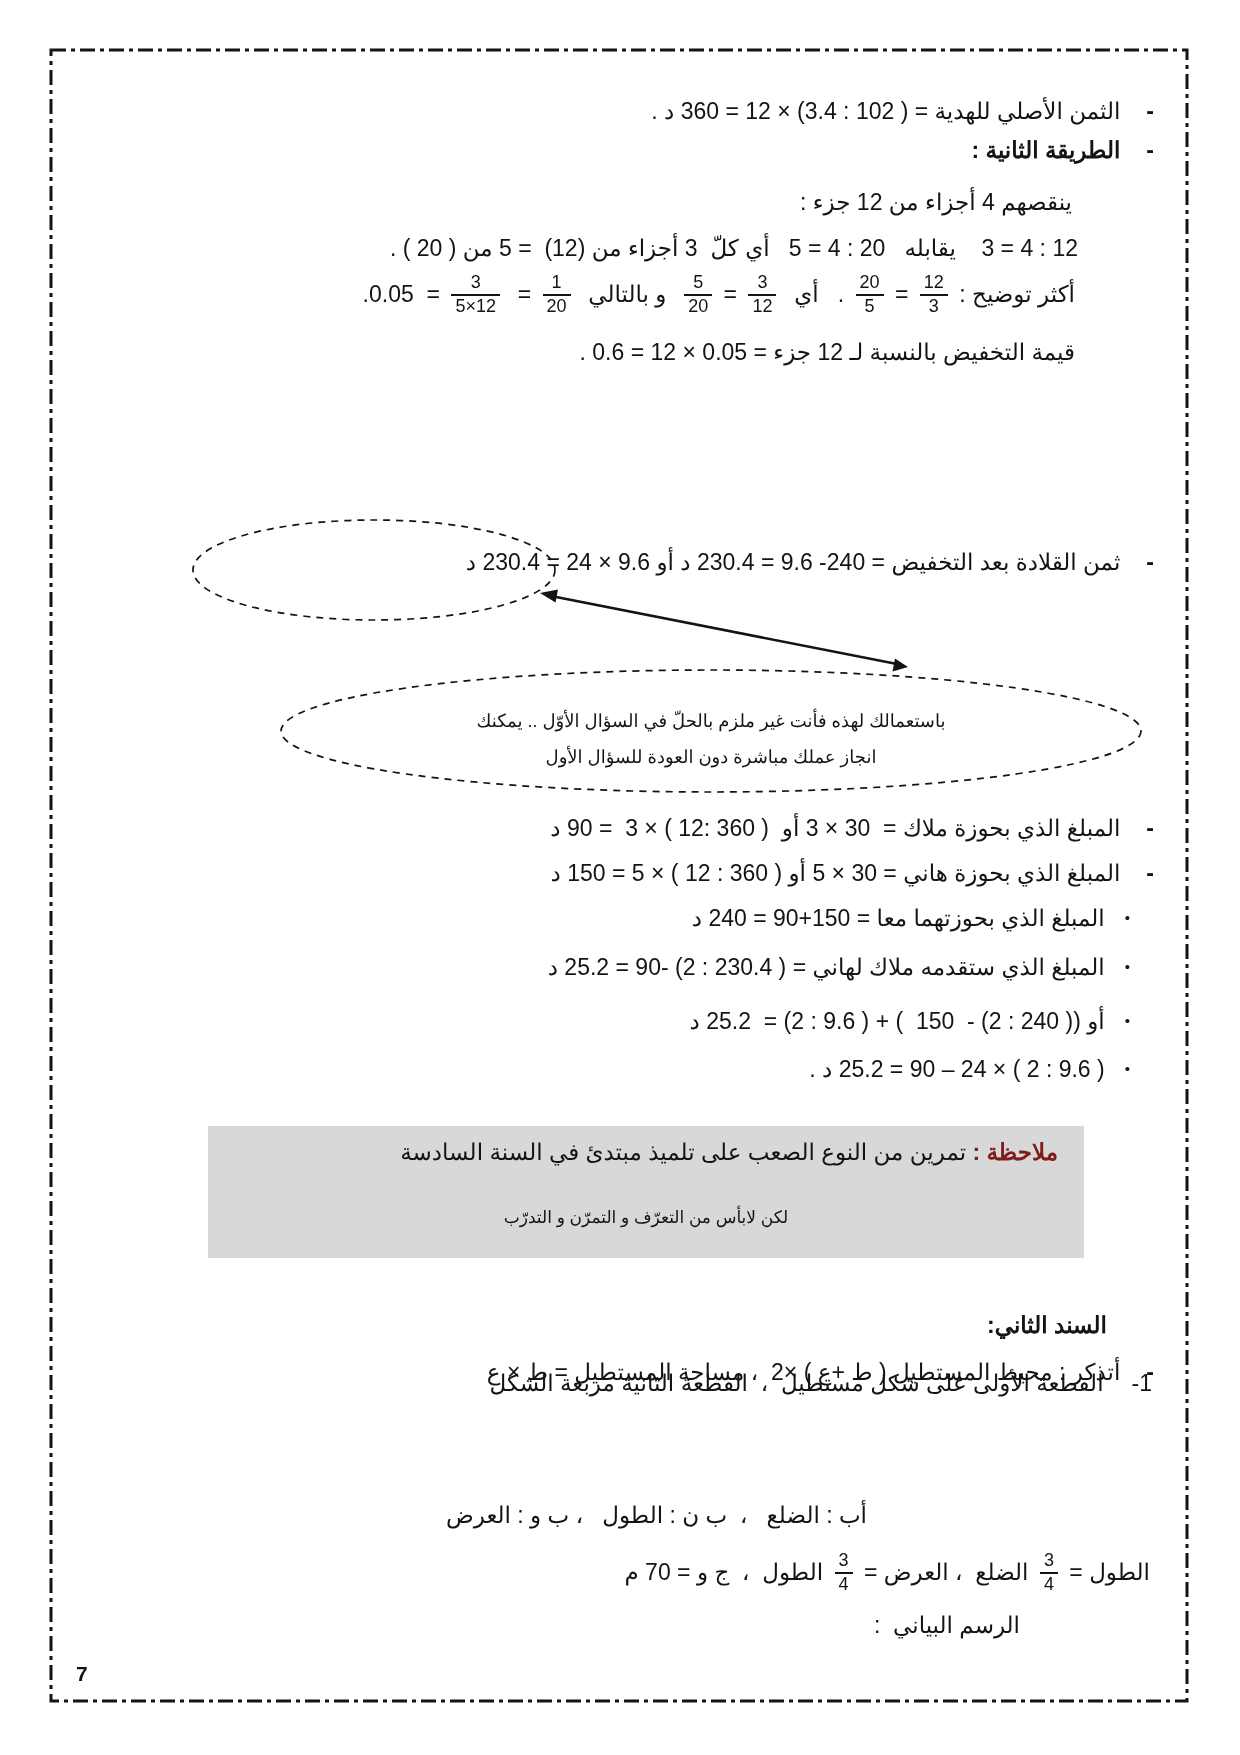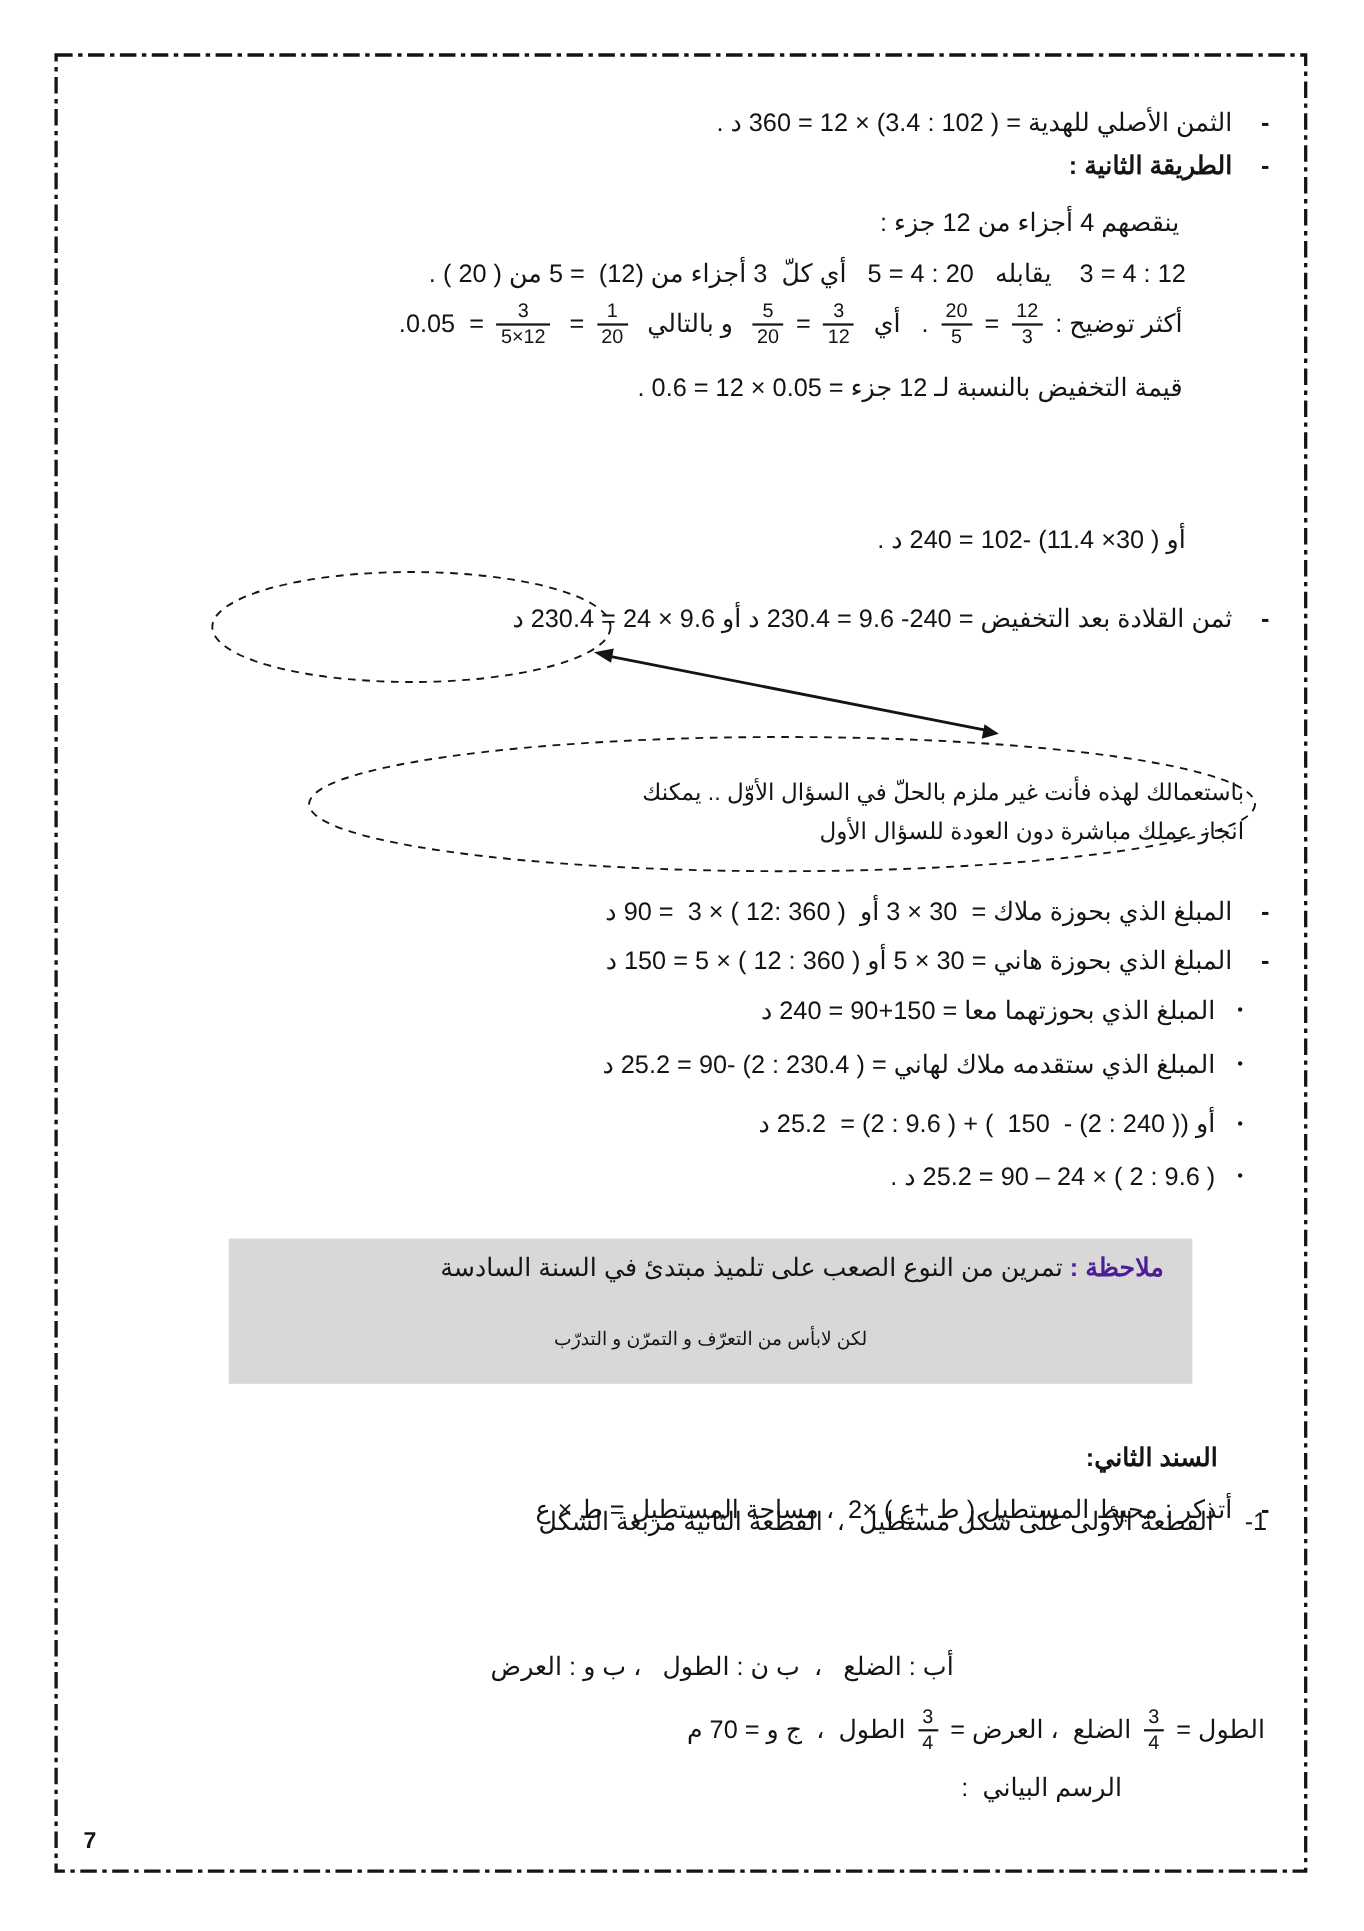--- a/index.html
+++ b/index.html
@@ -14,22 +14,22 @@
   .rich{position:absolute;direction:rtl;display:flex;align-items:center;font-size:23px;}
   .rich .seg{white-space:pre;}
   .frac{display:inline-block;direction:ltr;text-align:center;font-size:18px;line-height:1.2;margin:0 5px;}
   .frac .num{display:block;border-bottom:2px solid #141414;padding:0 4px;}
   .frac .den{display:block;padding:0 4px;}
   .notebox{position:absolute;left:208px;top:1126px;width:876px;height:132px;background:#d8d8d8;}
   .notebox .l1{position:absolute;top:10px;right:26px;direction:rtl;white-space:pre;font-size:23px;line-height:32px;}
   .notebox .l2{position:absolute;top:76px;left:0;width:100%;text-align:center;direction:rtl;
                white-space:pre;font-size:17px;line-height:32px;}
   .red{font-weight:bold;}
-  .hint{position:absolute;left:291px;width:840px;direction:rtl;
-        white-space:pre;font-size:21px;line-height:30px;}
+  .hint{position:absolute;left:291px;width:840px;text-align:center;direction:rtl;
+        white-space:pre;font-size:18px;line-height:30px;}
   .pagenum{position:absolute;left:76px;top:1662px;font-size:21px;font-weight:bold;}
 </style>
 </head>
 <body>
 
 <div class="page">
 
   <svg class="overlay" viewBox="0 0 1240 1755">
     <rect x="51" y="50" width="1136" height="1651" fill="none" stroke="#141414" stroke-width="3" stroke-dasharray="15 5 4 5"></rect>
     <ellipse cx="374" cy="570" rx="181" ry="50" fill="none" stroke="#141414" stroke-width="1.7" stroke-dasharray="7 6"></ellipse>
@@ -79,41 +79,40 @@
       <span class="frac">
         <span class="num">3</span>
         <span class="den">5×12</span>
       </span>
       <span class="seg"> =  0.05.</span>
     </div>
 
   <div class="ln" style="top:336px;right:165px"><span>قيمة التخفيض بالنسبة لـ 12 جزء = 0.05 × 12 = 0.6 .</span></div>
 
 
-  <div class="ln" style="top:474px;right:162px"><span>أو ( 30× 11.4) -102 = 240 د .</span></div>
 
   <div class="ln" style="top:546px;right:86px"><span class="dash">-</span><span>ثمن القلادة بعد التخفيض = 240- 9.6 = 230.4 د أو 9.6 × 24 = 230.4 د</span></div>
 
   <div class="hint" style="top:706px">باستعمالك لهذه فأنت غير ملزم بالحلّ في السؤال الأوّل .. يمكنك</div>
   <div class="hint" style="top:742px">انجاز عملك مباشرة دون العودة للسؤال الأول</div>
 
   <div class="ln" style="top:812px;right:86px"><span class="dash">-</span><span>المبلغ الذي بحوزة ملاك =  30 × 3 أو  ( 360 :12 ) × 3  = 90 د</span></div>
 
   <div class="ln" style="top:857px;right:86px"><span class="dash">-</span><span>المبلغ الذي بحوزة هاني = 30 × 5 أو ( 360 : 12 ) × 5 = 150 د</span></div>
 
   <div class="ln" style="top:902px;right:110px"><span class="dot">•</span><span>المبلغ الذي بحوزتهما معا = 150+90 = 240 د</span></div>
 
   <div class="ln" style="top:951px;right:110px"><span class="dot">•</span><span>المبلغ الذي ستقدمه ملاك لهاني = ( 230.4 : 2) -90 = 25.2 د</span></div>
 
   <div class="ln" style="top:1005px;right:110px"><span class="dot">•</span><span>أو (( 240 : 2) -  150  ) + ( 9.6 : 2) =  25.2 د</span></div>
 
   <div class="ln" style="top:1053px;right:110px"><span class="dot">•</span><span>( 9.6 : 2 ) × 24 – 90 = 25.2 د .</span></div>
 
   <div class="notebox" style="background: rgb(216, 216, 216);">
-    <div class="l1"><span class="red" id="note-label" style="color: #4c1d95;">ملاحظة :</span><span> تمرين من النوع الصعب على تلميذ مبتدئ في السنة السادسة</span></div>
+    <div class="l1"><span class="red" id="note-label" style="color: #7f1d1d;">ملاحظة :</span><span> تمرين من النوع الصعب على تلميذ مبتدئ في السنة السادسة</span></div>
     <div class="l2">لكن لابأس من التعرّف و التمرّن و التدرّب</div>
   </div>
 
   <div class="ln bold" style="top:1309px;right:133px"><span>السند الثاني:</span></div>
 
   <div class="ln" style="top:1367px;right:88px"><span class="inum" style="margin-left:28px">1-</span><span>القطعة الأولى على شكل مستطيل  ،  القطعة الثانية مربعة الشكل</span></div>
 
   <div class="ln" style="top:1356px;right:86px"><span class="dash">-</span><span>أتذكر : محيط المستطيل ( ط +ع ) ×2  ، مساحة المستطيل = ط × ع</span></div>
 
 

